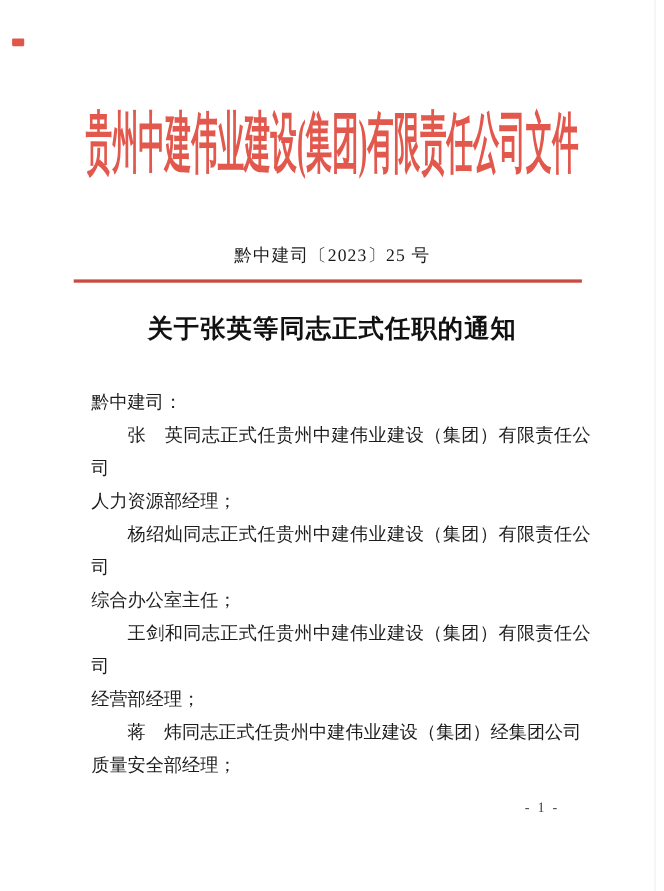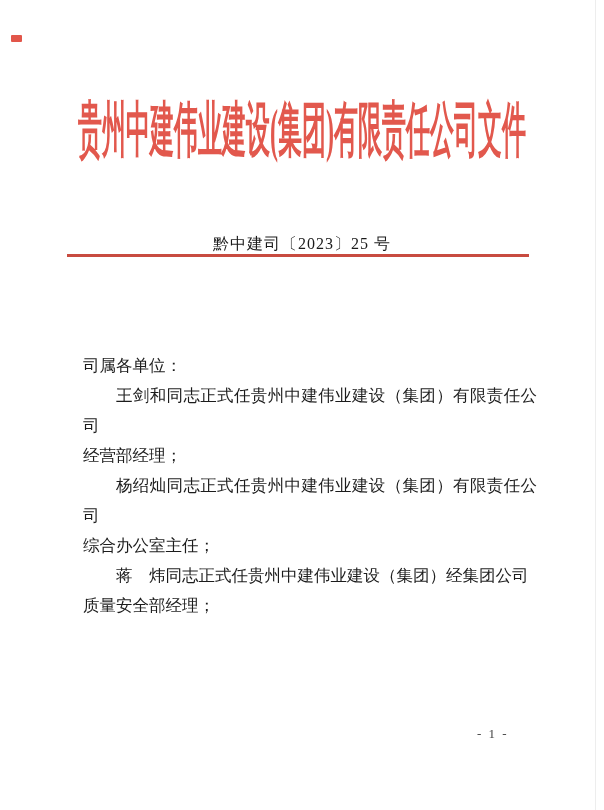--- a/index.html
+++ b/index.html
@@ -35,21 +35,21 @@
     white-space: nowrap;
     font-size: 60px;
     line-height: 64px;
     font-weight: bold;
     color: #e2584d;
     transform: scaleX(0.40);
     transform-origin: center;
   }
   .doc-number {
     position: absolute;
-    top: 234px;
+    top: 222px;
     left: 0;
     width: 100%;
     text-align: center;
     font-size: 16px;
     letter-spacing: 1px;
     color: #1a1a1a;
   }
   .red-divider {
     position: absolute;
     left: 67px;
@@ -111,27 +111,30 @@
   <div class="red-mark"></div>
 
   <div class="org-title-wrap">
     <span class="org-title">贵州中建伟业建设(集团)有限责任公司文件</span>
   </div>
 
   <div class="doc-number">黔中建司〔2023〕25 号</div>
 
   <div class="red-divider"></div>
 
+  <h1 class="doc-title">关于张英等同志正式任职的通知</h1>
 
   <div class="body">
-    <p class="salutation">司属各单位：</p>
+    <p class="salutation">黔中建司：</p>
+    <p class="para">张　英同志正式任贵州中建伟业建设（集团）有限责任公司
+人力资源部经理；</p>
+    <p class="para">杨绍灿同志正式任贵州中建伟业建设（集团）有限责任公司
+综合办公室主任；</p>
     <p class="para">王剑和同志正式任贵州中建伟业建设（集团）有限责任公司
 经营部经理；</p>
-    <p class="para">杨绍灿同志正式任贵州中建伟业建设（集团）有限责任公司
-综合办公室主任；</p>
     <p class="para">蒋　炜同志正式任贵州中建伟业建设（集团）经集团公司
 质量安全部经理；</p>
   </div>
 
   <div class="page-number">- 1 -</div>
 
   <div class="scan-edge"></div>
 
 </div>
 

